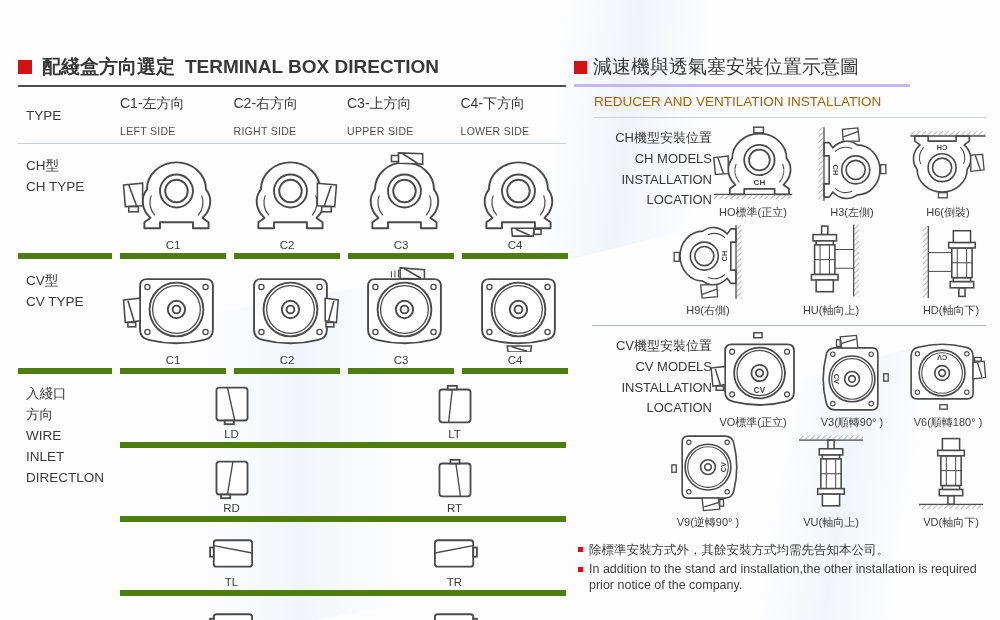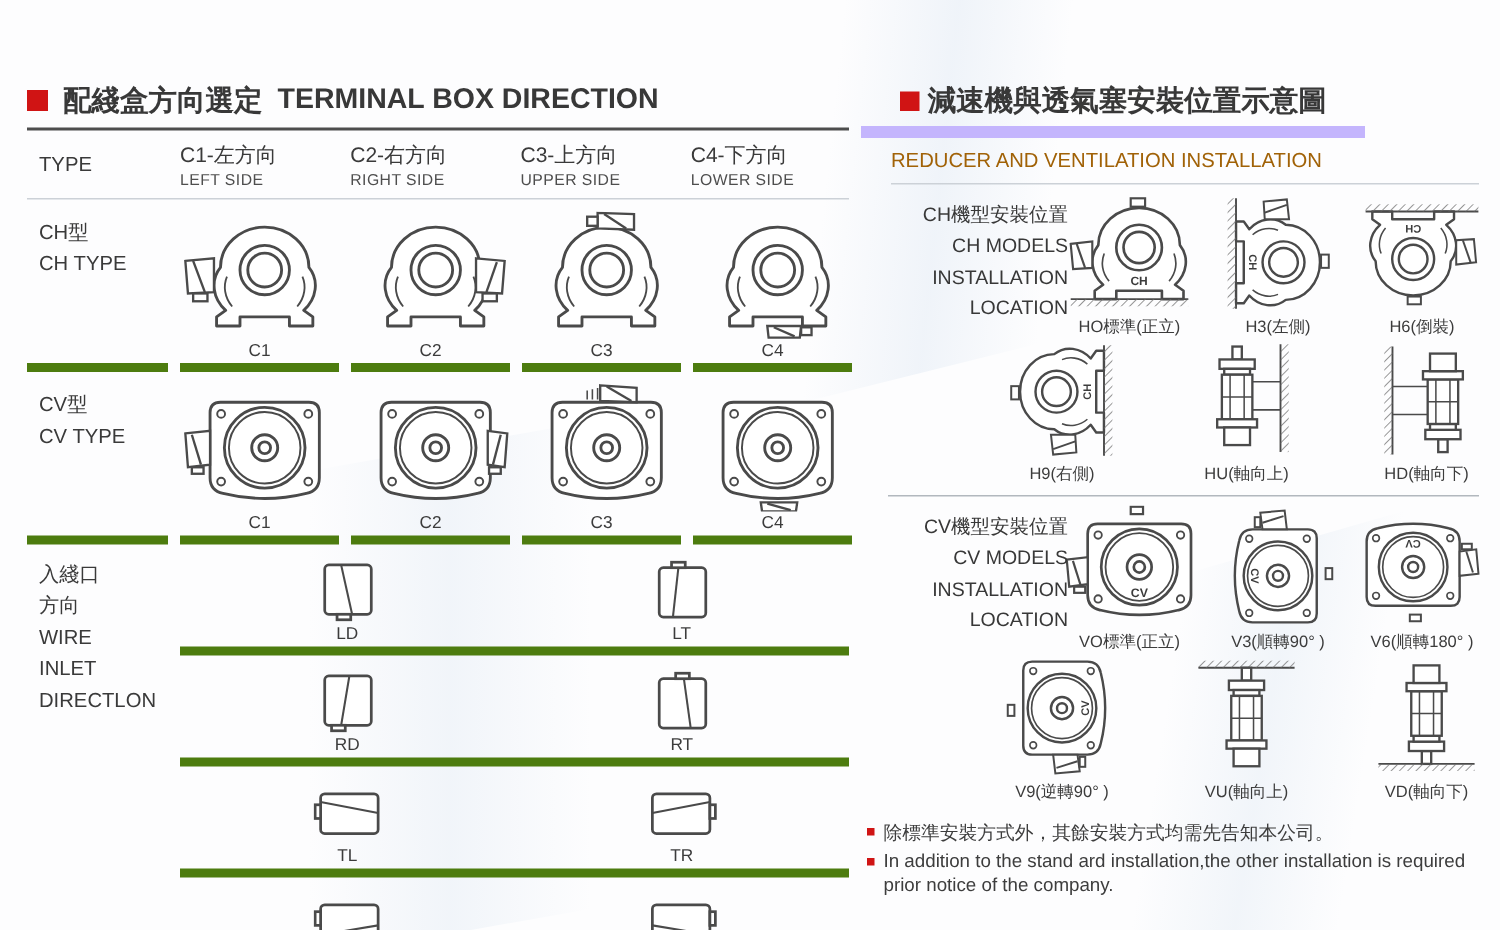--- a/index.html
+++ b/index.html
@@ -23,39 +23,39 @@
   
   .left-sec{position:absolute;left:18px;top:54px;width:548px;}
   .sec-title{display:flex;align-items:center;gap:10px;font-size:19px;font-weight:bold;
              color:#383838;padding-bottom:5px;border-bottom:2px solid #4d4d4d;}
   .red-sq{width:14px;height:14px;background:#d01414;flex:none;}
   .lhead{display:flex;gap:8px;padding:8px 0 6px;border-bottom:1px solid #ccd1d7;}
   .lcol0{width:86px;padding-left:8px;flex:none;font-size:13.5px;line-height:1.55;}
   .lhead .lcol0{display:flex;align-items:center;}
   .lcol{flex:1;text-align:left;}
   .hcode{font-size:14px;color:#3a3a3a;}
-  .hside{font-size:10.5px;color:#4e4e4e;margin-top:1px;letter-spacing:.3px;}
+  .hside{font-size:10.5px;color:#4e4e4e;margin-top:12px;letter-spacing:.3px;}
   .lrow{display:flex;gap:8px;padding-top:8px;}
   .seg{border-bottom:6px solid #4d7c0f;}
   .dcell{flex:1;display:flex;flex-direction:column;align-items:center;justify-content:flex-end;padding-bottom:2px;}
   .dlabel{font-size:11.5px;color:#3c3c3c;margin-top:2px;}
   .rowlab{padding-top:4px;}
   
   .wire-sec{display:flex;gap:8px;padding-top:10px;}
   .wiregrid{flex:1;}
   .wrow{display:flex;gap:10px;flex-direction:column;}
   .wrow1{margin-bottom:8px;}
   .wgroup{flex:1;display:flex;justify-content:space-around;padding-bottom:2px;}
   .wcell{display:flex;flex-direction:column;align-items:center;}
   .wlabel{font-size:11.5px;color:#3c3c3c;margin-top:2px;}
 
   
   .right-sec{position:absolute;left:574px;top:54px;width:420px;}
-  .r-title{display:flex;align-items:center;gap:6px;font-size:19px;font-weight:bold;color:#383838;
-           padding-bottom:4px;border-bottom:8px solid #c4b5fd;width:336px;justify-content:center;}
+  .r-title{display:flex;align-items:center;gap:6px;font-size:19px;font-weight:normal;color:#383838;
+           padding-bottom:4px;border-bottom:3px solid #c4b5fd;width:336px;}
   .r-sub{margin:7px 0 0 20px;font-size:13.5px;color:#a16207;padding-bottom:8px;
          border-bottom:1px solid #ccd1d7;width:392px;}
   .rblock{position:relative;margin-top:6px;}
   .rlabel{position:absolute;left:14px;top:4px;width:124px;font-size:13px;line-height:1.6;color:#383838;text-align:right;}
   .rrow{display:flex;justify-content:space-between;align-items:flex-end;}
   .rrow1{margin-left:130px;}
   .rrow2{margin-left:88px;margin-top:2px;}
   .ritem{display:flex;flex-direction:column;align-items:center;}
   .rcap{font-size:11px;color:#3c3c3c;margin-top:1px;white-space:nowrap;}
   .rdivider{border-top:1px solid #b2b8be;margin:7px 0 4px 18px;width:394px;}

